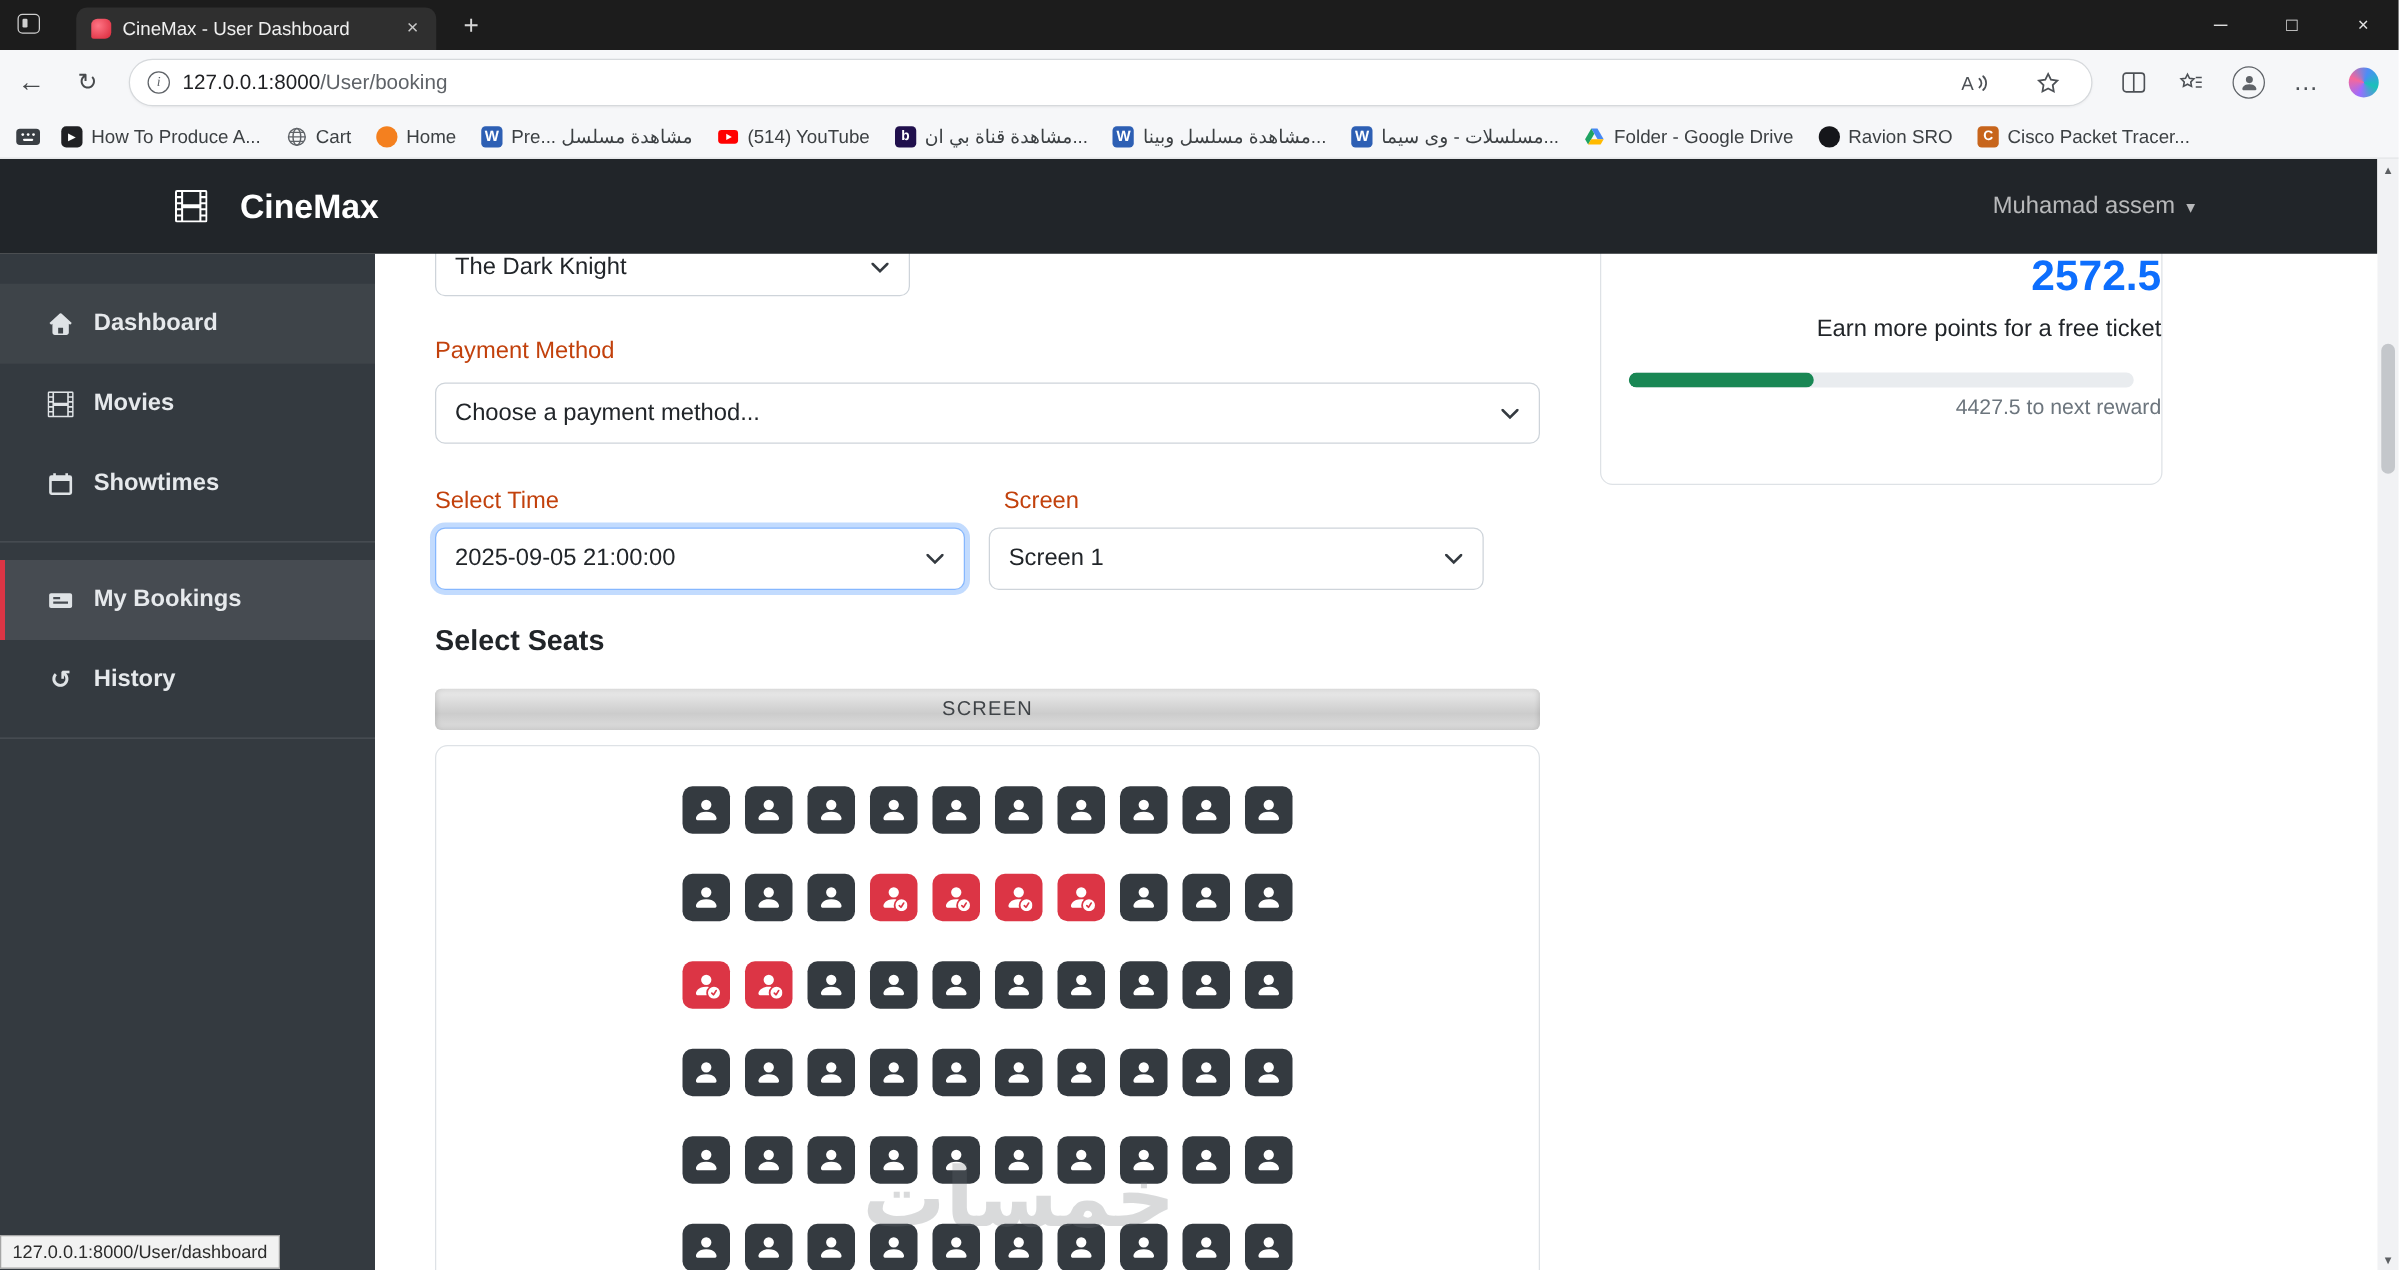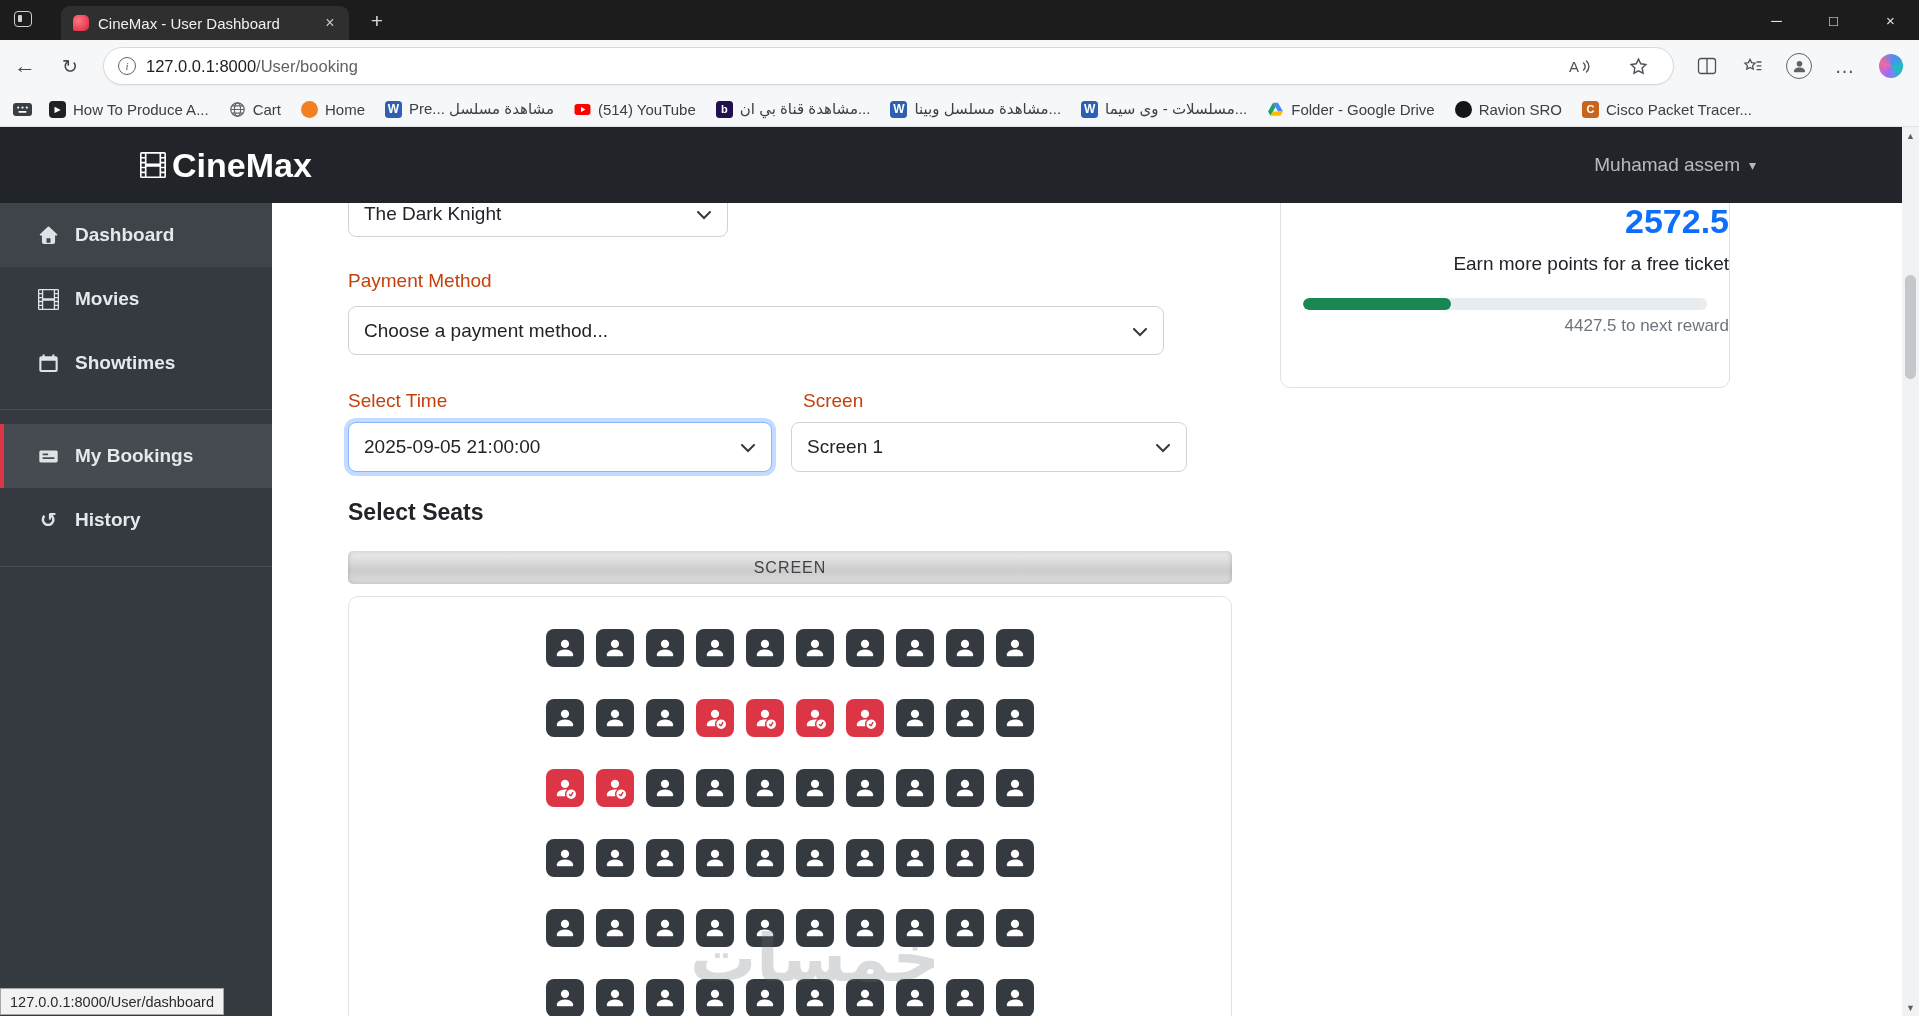--- a/index.html
+++ b/index.html
@@ -38,39 +38,39 @@
   .bookmarksbar{position:absolute;left:0;top:92px;width:1919px;height:35px;background:#f6f7f9;border-bottom:1px solid #e1e3e6;display:flex;align-items:center;padding-left:8px;z-index:100}
   .apps-ico{margin:0 6px 0 4px;display:flex;align-items:center}
   .bm-list{display:flex;align-items:center;height:100%}
   .bm{display:flex;align-items:center;gap:7px;padding:4px 10px;border-radius:6px;white-space:nowrap;font-size:15px;color:#3c4043}
   .fv{width:17px;height:17px;display:inline-flex;align-items:center;justify-content:center;font-weight:700;font-size:11px;flex:0 0 auto}
   .fvg{width:17px;height:17px;flex:0 0 auto}
 
   
   .page{position:absolute;left:0;top:127px;width:1902px;height:889px;background:#fff;overflow:hidden}
   .appnav{position:absolute;left:0;top:0;width:1902px;height:76px;background:#212529;z-index:30;display:flex;align-items:center;padding:0 146px 0 140px}
-  .brand{display:flex;align-items:center;gap:6px;color:#fff;font-size:34px;font-weight:600}
+  .brand{display:flex;align-items:center;gap:26px;color:#fff;font-size:27px;font-weight:600}
   .brand svg{width:26px;height:26px}
   .usermenu{margin-left:auto;color:rgba(255,255,255,.68);font-size:19px;display:flex;align-items:center;gap:9px}
   .caret{font-size:14px;line-height:1}
 
-  .sidebar{position:absolute;left:0;top:76px;width:272px;height:813px;background:#343a40;z-index:20;}
+  .sidebar{position:absolute;left:0;top:76px;width:300px;height:813px;background:#343a40;z-index:20;padding-top:24px}
   .side-item{height:64px;display:flex;align-items:center;gap:16px;padding-left:38px;color:#e6e9ec;font-size:19px;font-weight:600;cursor:pointer}
   .side-item .s-ico{width:21px;height:21px;display:flex;align-items:center;justify-content:center;color:#dfe3e6}
   .side-item .s-ico svg{width:21px;height:21px}
   .side-item.subtle{background:rgba(255,255,255,.05)}
   .side-item.active{background:rgba(255,255,255,.09);border-left:4px solid #dc3545;padding-left:34px}
   .side-divider{height:1px;background:rgba(255,255,255,.12);margin:14px 0}
   .gico{font-size:20px;line-height:1}
 
   .form-label{position:absolute;font-size:19px;color:#c2410c;z-index:5}
   .form-select{position:absolute;background:#fff;border:1px solid #ced4da;border-radius:8px;font-size:19px;color:#212529;display:flex;align-items:center;padding:0 46px 0 15px;white-space:nowrap;cursor:pointer;z-index:5}
   .form-select .chev{position:absolute;right:16px;top:50%;transform:translateY(-50%)}
   .movie-select{left:348px;top:63px;width:380px;height:47px}
-  .payment-select{left:348px;top:179px;width:816px;height:49px}
+  .payment-select{left:348px;top:179px;width:884px;height:49px}
   .time-select{left:348px;top:295px;width:424px;height:50px;border-color:#86b7fe;box-shadow:0 0 0 4px rgba(13,110,253,.25)}
   .screen-select{left:791px;top:295px;width:396px;height:50px}
   .label-payment{left:348px;top:143px}
   .label-time{left:348px;top:263px}
   .label-screen{left:803px;top:263px}
 
   .seats-heading{position:absolute;left:348px;top:372px;font-size:23px;font-weight:700;color:#212529;z-index:5}
   .screen-bar{position:absolute;left:348px;top:424px;width:884px;height:33px;border-radius:5px;background:linear-gradient(180deg,#ededed 0%,#cccccc 60%,#dedede 100%);box-shadow:inset 0 0 5px rgba(0,0,0,.18);display:flex;align-items:center;justify-content:center;font-size:16px;letter-spacing:1px;color:#3f4347;z-index:5}
   .seat-card{position:absolute;left:348px;top:469px;width:884px;height:430px;background:#fff;border:1px solid #dee2e6;border-radius:10px;overflow:hidden;z-index:5}
   .seat-grid{display:flex;flex-direction:column;align-items:center;gap:32px;padding-top:32px}

